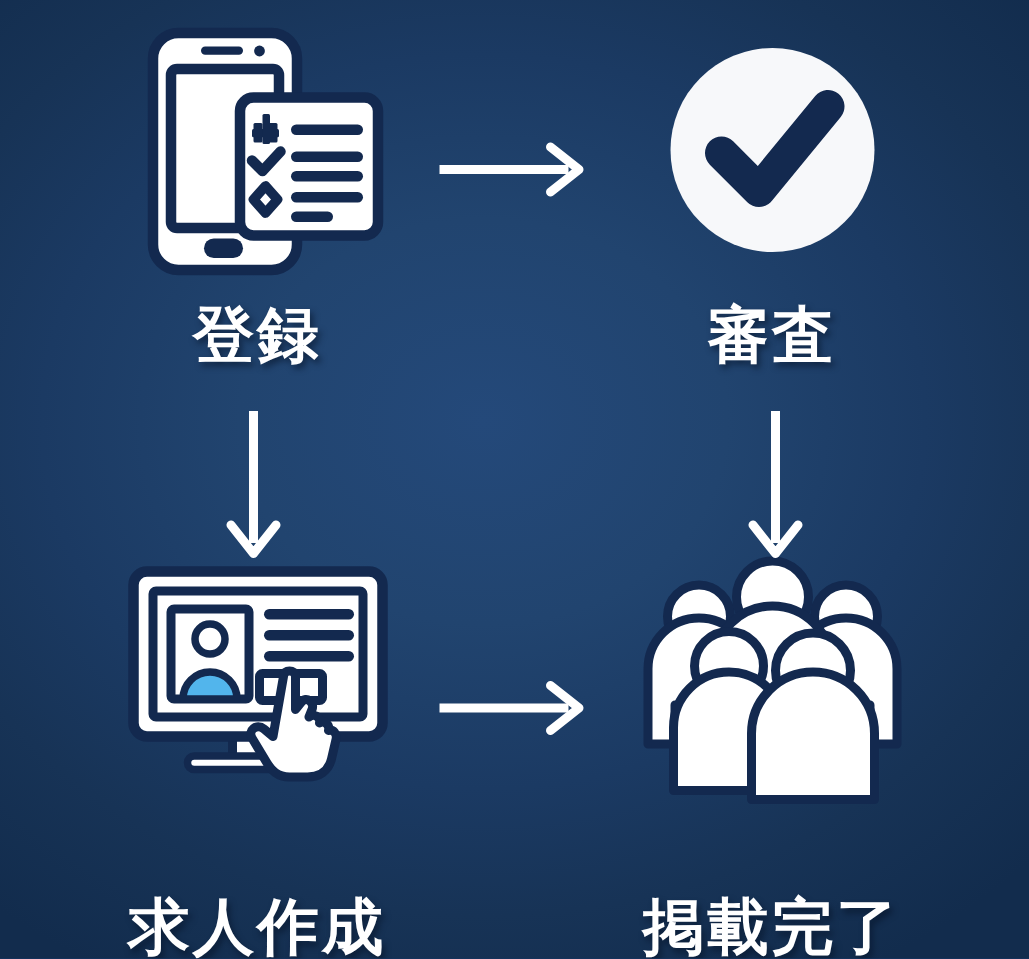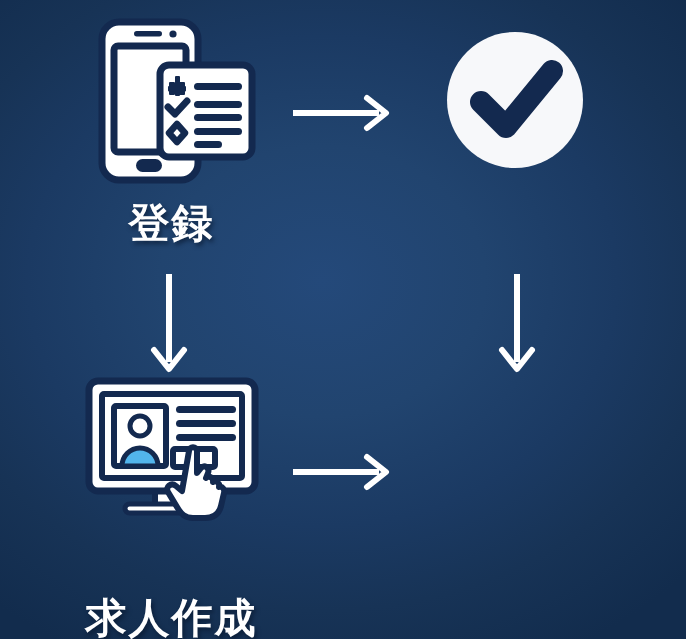--- a/index.html
+++ b/index.html
@@ -119,20 +119,21 @@
       <div class="step-label">登録</div>
     </div>
 
     <div class="cell r1">
       <div class="icon-box">
         <svg width="150" height="150" viewBox="0 0 150 150">
           <circle cx="75" cy="73" r="68" fill="#f7f8fa"></circle>
           <path d="M41 75 L66 100 L112 44" fill="none" stroke="#13294f" stroke-width="22" stroke-linecap="round" stroke-linejoin="round"></path>
         </svg>
       </div>
+      <div class="step-label">審査</div>
     </div>
 
     <div class="cell r2">
       <div class="icon-box">
         <svg width="190" height="160" viewBox="0 0 190 160">
 
           <rect x="78" y="112" width="34" height="22" fill="#ffffff" stroke="#13294f" stroke-width="6"></rect>
           <rect x="48" y="131" width="94" height="9" rx="4.5" fill="#ffffff" stroke="#13294f" stroke-width="5"></rect>
 
           <rect x="12" y="8" width="166" height="110" rx="9" ry="9" fill="#ffffff" stroke="#13294f" stroke-width="7"></rect>
@@ -165,20 +166,44 @@
                    c-8 0-12-4-16-11
                    l-9-15
                    c-3-5 3-10 8-6
                    l6 5
                    z" fill="#ffffff" stroke="#13294f" stroke-width="6" stroke-linejoin="round"></path>
         </svg>
       </div>
       <div class="step-label">求人作成</div>
     </div>
 
+    <div class="cell r2">
+      <div class="icon-box">
+        <svg width="190" height="160" viewBox="0 0 190 160">
+          <g fill="#ffffff" stroke="#13294f" stroke-width="6" stroke-linejoin="round">
+
+            <circle cx="46" cy="38" r="21"></circle>
+            <path d="M12 123 v-50 a34 34 0 0 1 68 0 v50 h-18 v-26 h-32 v26 Z"></path>
+
+            <circle cx="144" cy="38" r="21"></circle>
+            <path d="M110 123 v-50 a34 34 0 0 1 68 0 v50 h-18 v-26 h-32 v26 Z"></path>
+
+            <circle cx="95" cy="25" r="24"></circle>
+            <path d="M56 112 v-42 a39 39 0 0 1 78 0 v42 Z"></path>
+
+            <circle cx="66" cy="71" r="23"></circle>
+            <path d="M29 154 v-42 a37 37 0 0 1 74 0 v42 Z"></path>
+
+            <circle cx="122" cy="74" r="25"></circle>
+            <path d="M81 160 v-44 a41 41 0 0 1 82 0 v44 Z"></path>
+          </g>
+        </svg>
+      </div>
+      <div class="step-label">掲載完了</div>
+    </div>
 
   </div>
 
   <div class="arrow arrow-h1">
     <svg width="104" height="40" viewBox="0 0 104 40">
       <line x1="2" y1="20" x2="88" y2="20" stroke="#ffffff" stroke-width="6" stroke-linecap="butt"></line>
       <path d="M76 5 L95 20 L76 35" fill="none" stroke="#ffffff" stroke-width="6" stroke-linecap="round" stroke-linejoin="round"></path>
     </svg>
   </div>
 

